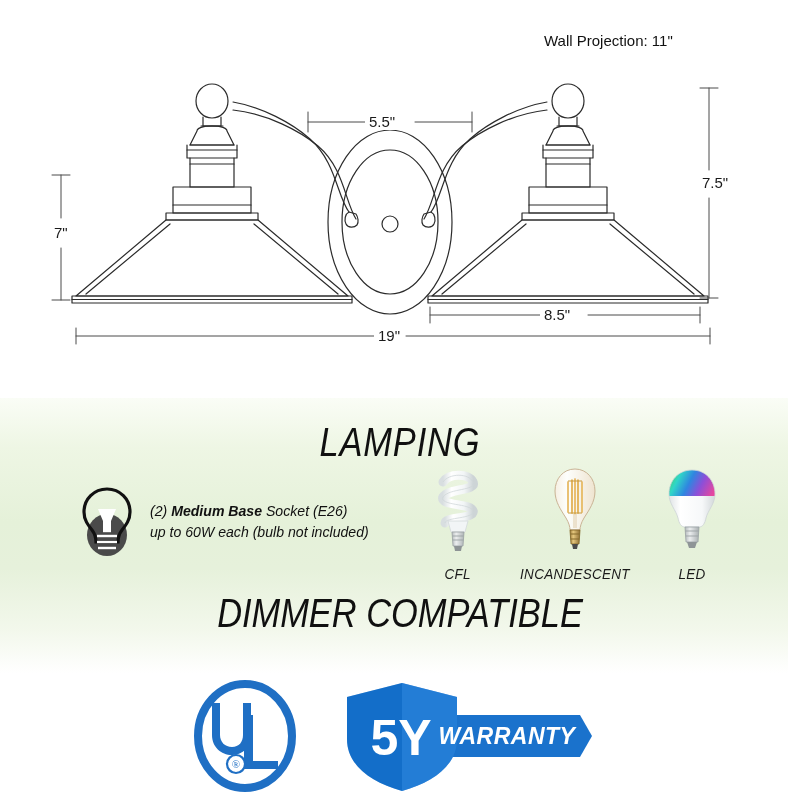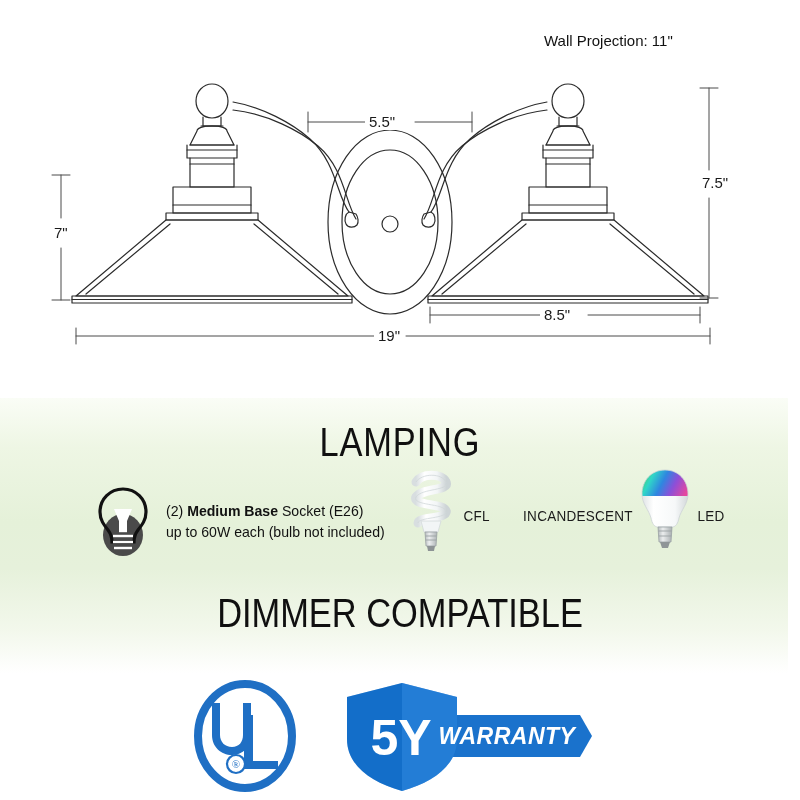--- a/index.html
+++ b/index.html
@@ -47,20 +47,21 @@
     position: absolute;
     left: 0; top: 398px;
     width: 788px; height: 275px;
     background: linear-gradient(to bottom,
         #fafdf6 0%,
         #eef6e4 18%,
         #e5f1d9 45%,
         #e6f1db 62%,
         #f3f8ec 85%,
         #ffffff 100%);
+    font-style: italic;
   }
   #lamping-title {
     position: absolute;
     left: 0; top: 22px;
     width: 800px;
     text-align: center;
     font-family: "Liberation Sans Narrow", "Liberation Sans", sans-serif;
     font-size: 40px;
     font-weight: 400;
     letter-spacing: 1px;
@@ -75,21 +76,21 @@
     font-family: "Liberation Sans Narrow", "Liberation Sans", sans-serif;
     font-size: 40px;
     font-weight: 400;
     letter-spacing: 0px;
     color: #101010;
     transform: scaleX(0.86);
   }
 
   #socket-block {
     position: absolute;
-    left: 92px; top: 88px;
+    left: 76px; top: 88px;
     display: flex;
     align-items: center;
   }
   #socket-text {
     margin-left: 12px;
     font-family: "Liberation Sans Narrow", "Liberation Sans", sans-serif;
     font-size: 15px;
     line-height: 1.38;
     color: #111111;
     transform: scaleX(0.94);
@@ -101,21 +102,21 @@
   #bulbs-row {
     position: absolute;
     left: 400px; top: 68px;
     width: 350px;
     display: flex;
     justify-content: space-between;
     align-items: flex-end;
   }
   .bulb-item {
     display: flex;
-    flex-direction: row;
+    flex-direction: column;
     align-items: center;
     width: 116px;
   }
   .bulb-caption {
     margin-top: 7px;
     font-family: "Liberation Sans Narrow", "Liberation Sans", sans-serif;
     font-size: 15px;
     letter-spacing: 0.3px;
     color: #1a1a1a;
     transform: scaleX(0.9);

